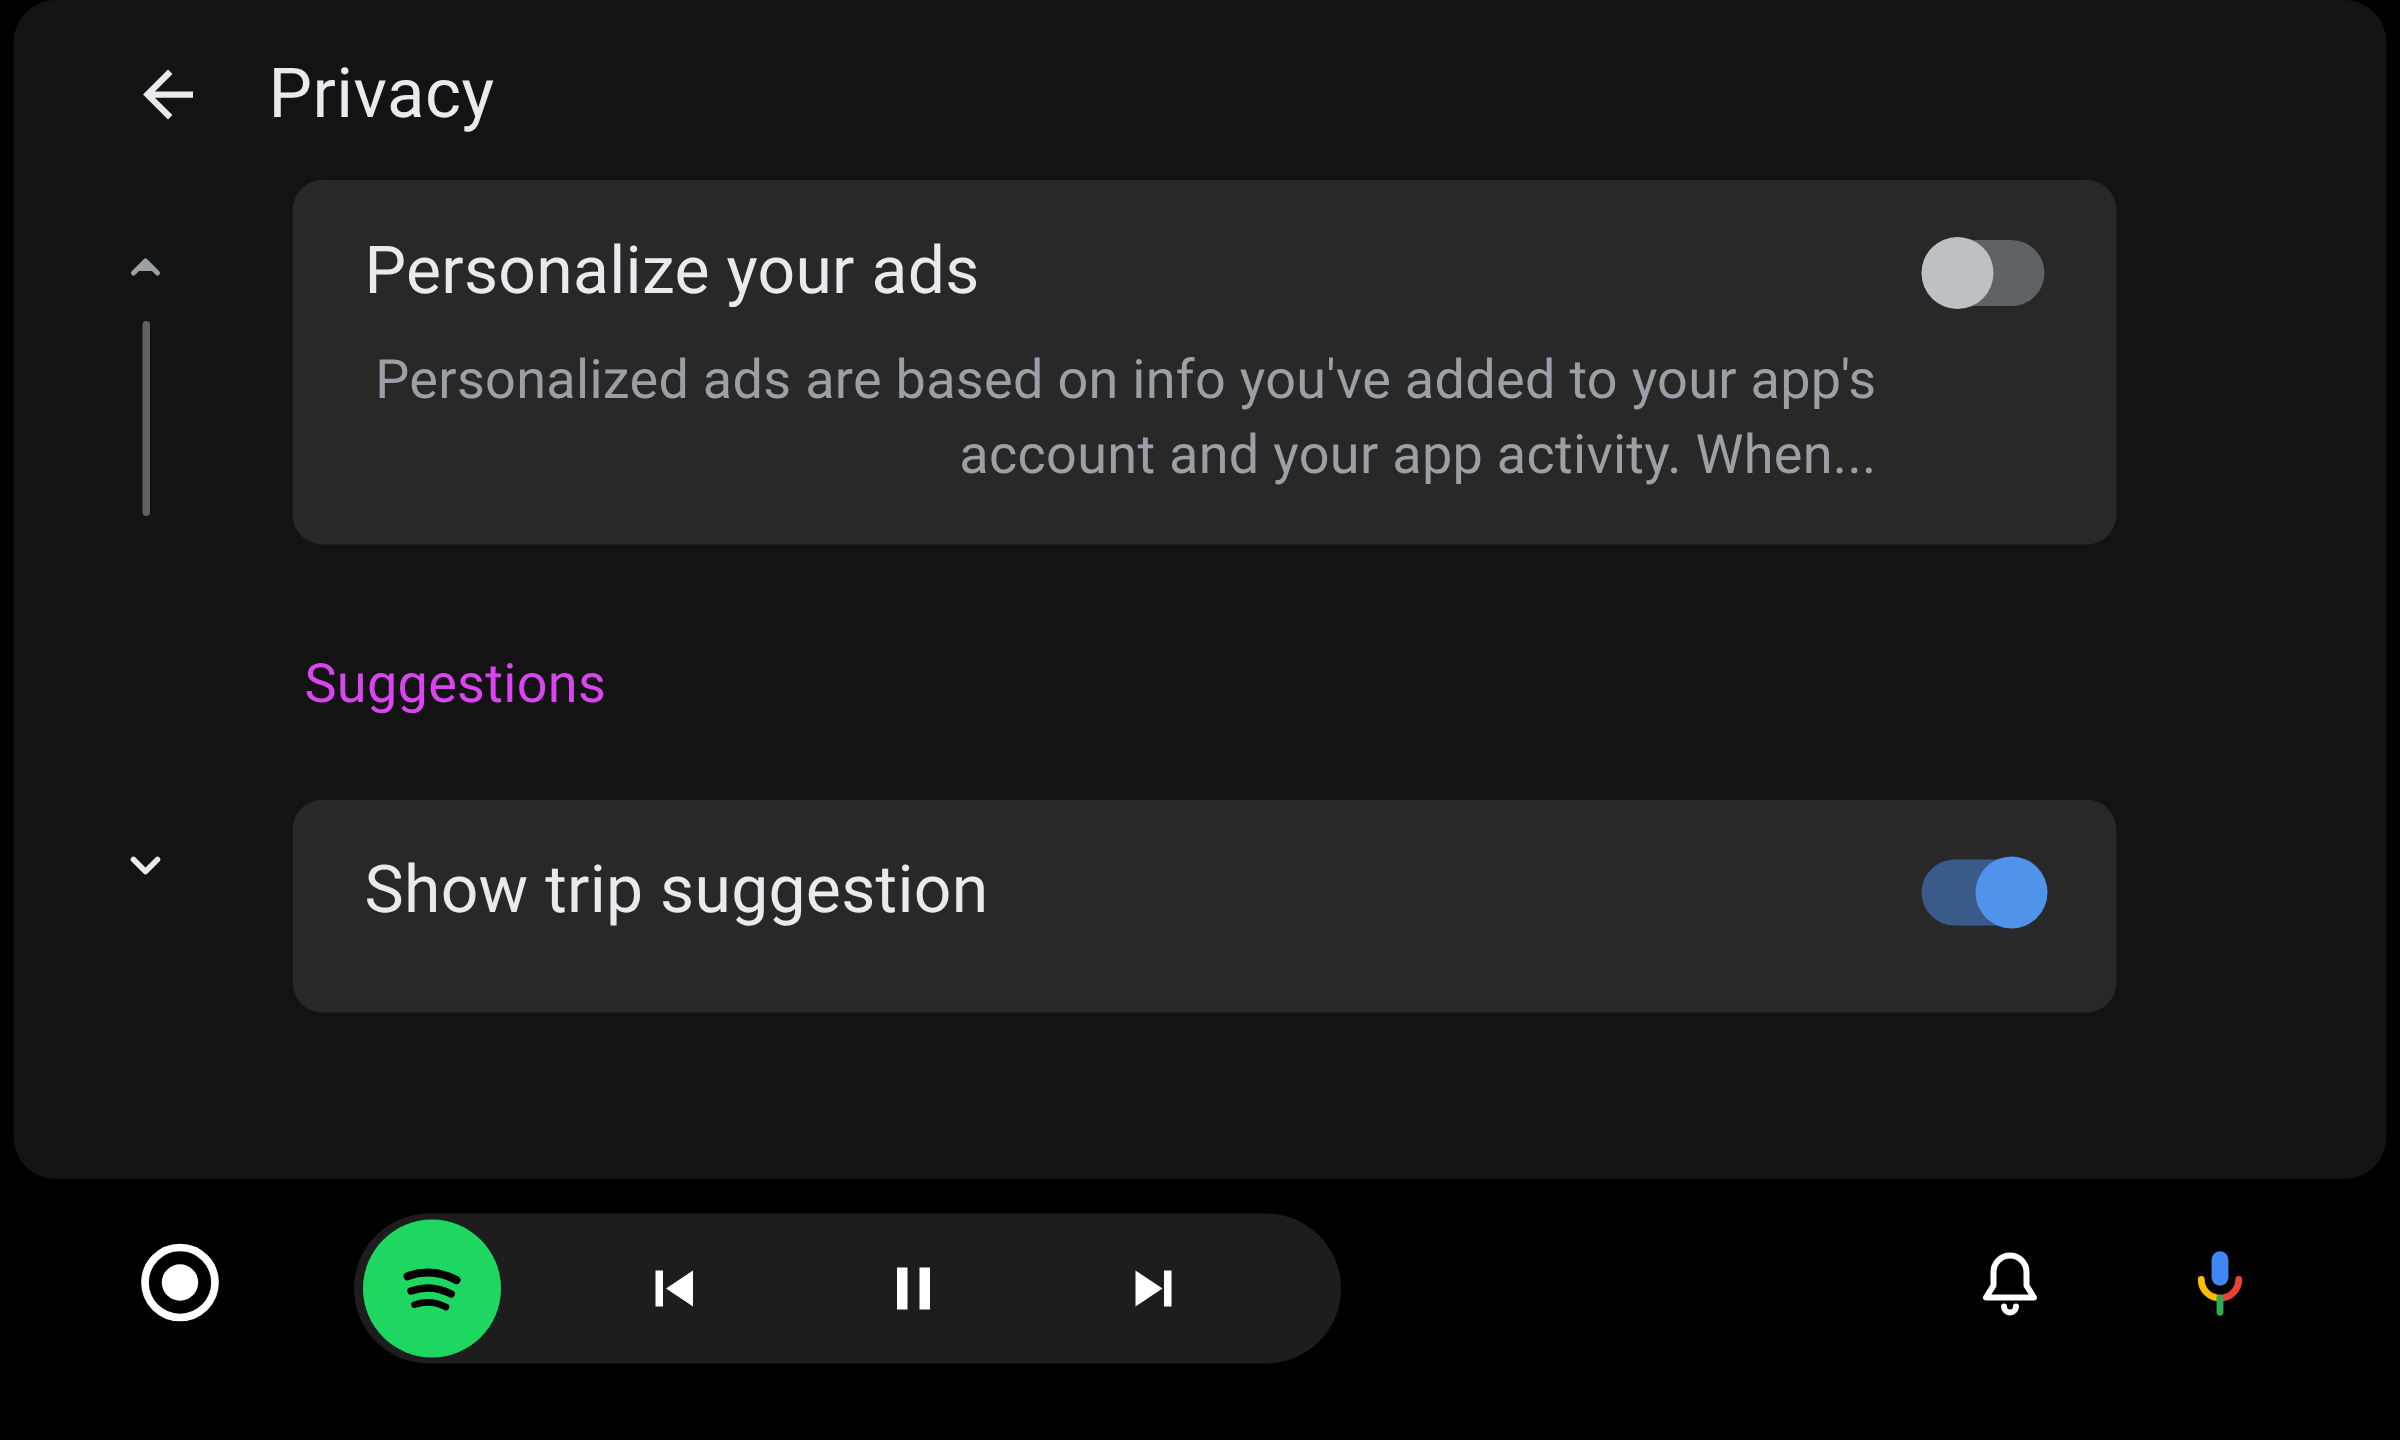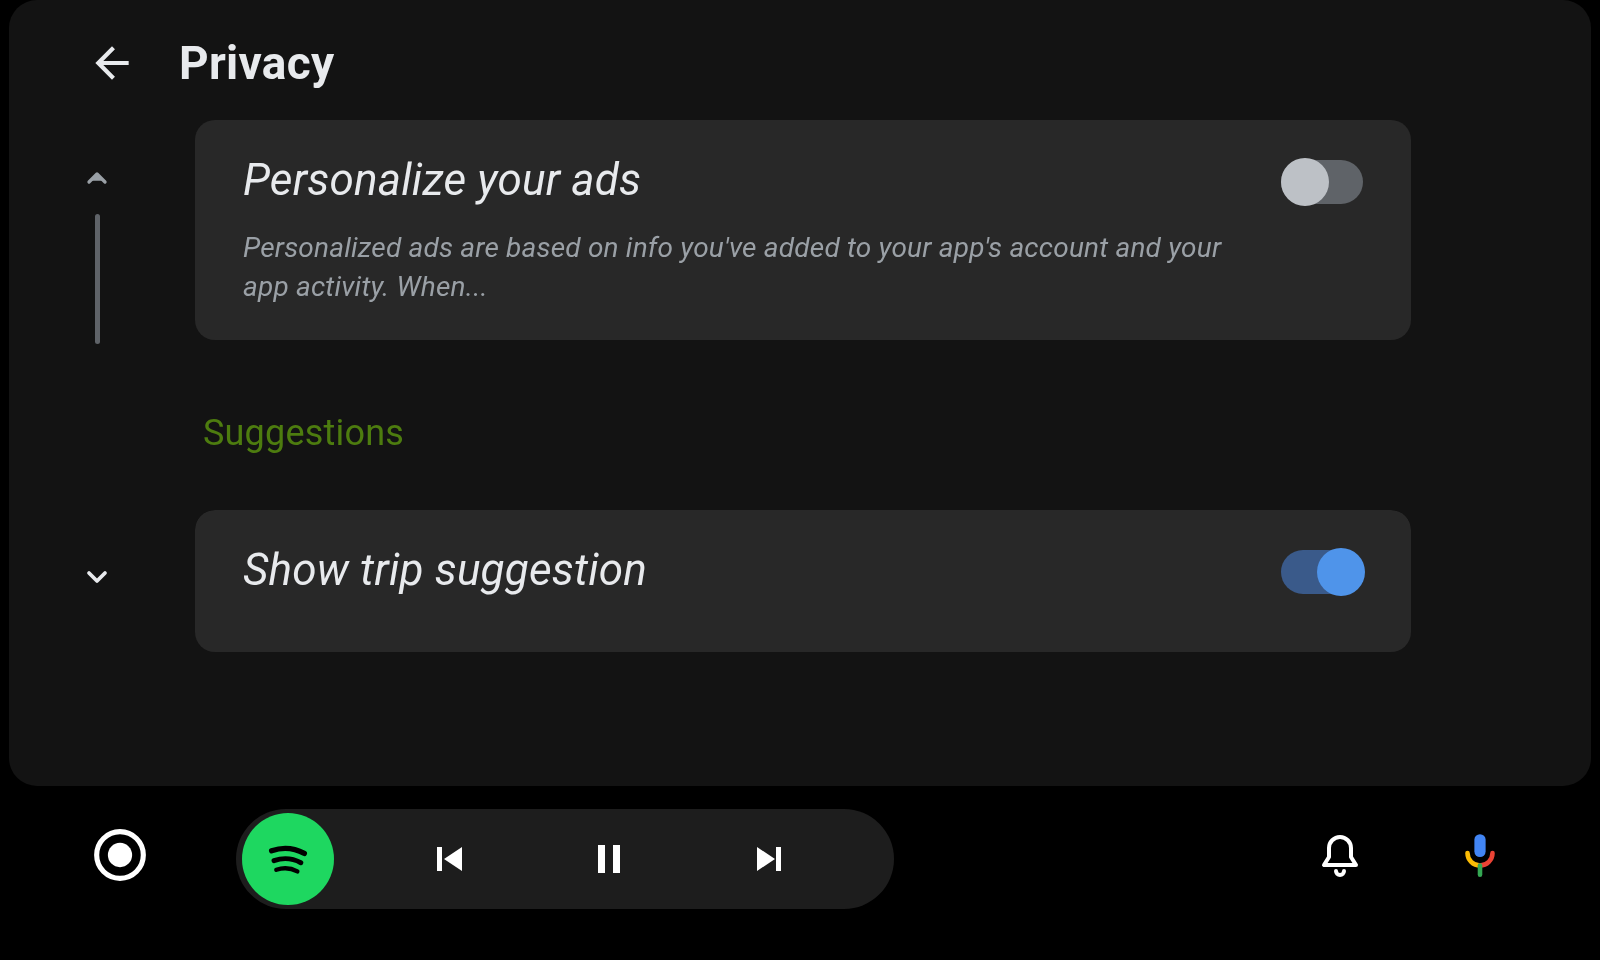--- a/index.html
+++ b/index.html
@@ -20,21 +20,21 @@
     gap: 40px;
   }
   .back-btn {
     width: 54px; height: 54px;
     display: flex; align-items: center; justify-content: center;
     cursor: pointer;
   }
   .back-btn svg { width: 50px; height: 50px; }
   .title {
     font-size: 46px;
-    font-weight: 700;
+    font-weight: 400;
     color: #e8eaed;
     letter-spacing: 0.3px;
   }
   .content-area {
     position: relative;
     display: flex;
     padding-left: 60px;
   }
   .scroll-indicator {
     width: 56px;
@@ -60,40 +60,40 @@
   }
   .card {
     background: #282828;
     border-radius: 20px;
     padding: 34px 48px 34px 48px;
     margin-bottom: 20px;
     display: flex;
     align-items: flex-start;
     justify-content: space-between;
     cursor: pointer;
-    font-style: italic;
   }
   .card-text { flex: 1; padding-right: 30px; }
   .card-title {
     font-size: 44px;
     font-weight: 400;
     color: #e8eaed;
     margin-bottom: 22px;
     letter-spacing: 0.2px;
   }
   .card-desc {
-    font-size: 28px;
+    font-size: 36px;
     font-weight: 400;
     color: #9aa0a6;
     line-height: 1.4;
     letter-spacing: 0.2px;
+    text-align: right;
   }
   .section-label {
     font-size: 36px;
-    color: #4d7c0f;
+    color: #d946ef;
     padding: 52px 0 44px 8px;
     letter-spacing: 0.2px;
   }
   .toggle {
     width: 82px; height: 44px;
     border-radius: 22px;
     position: relative;
     margin-top: 6px;
     flex-shrink: 0;
   }

